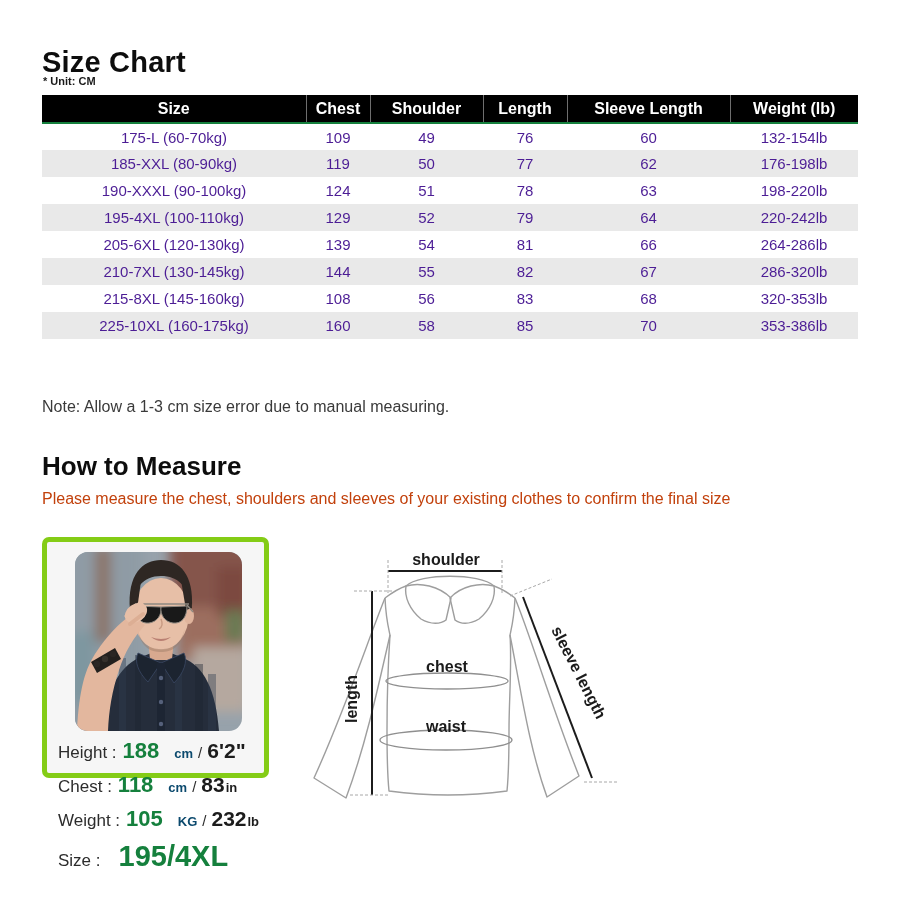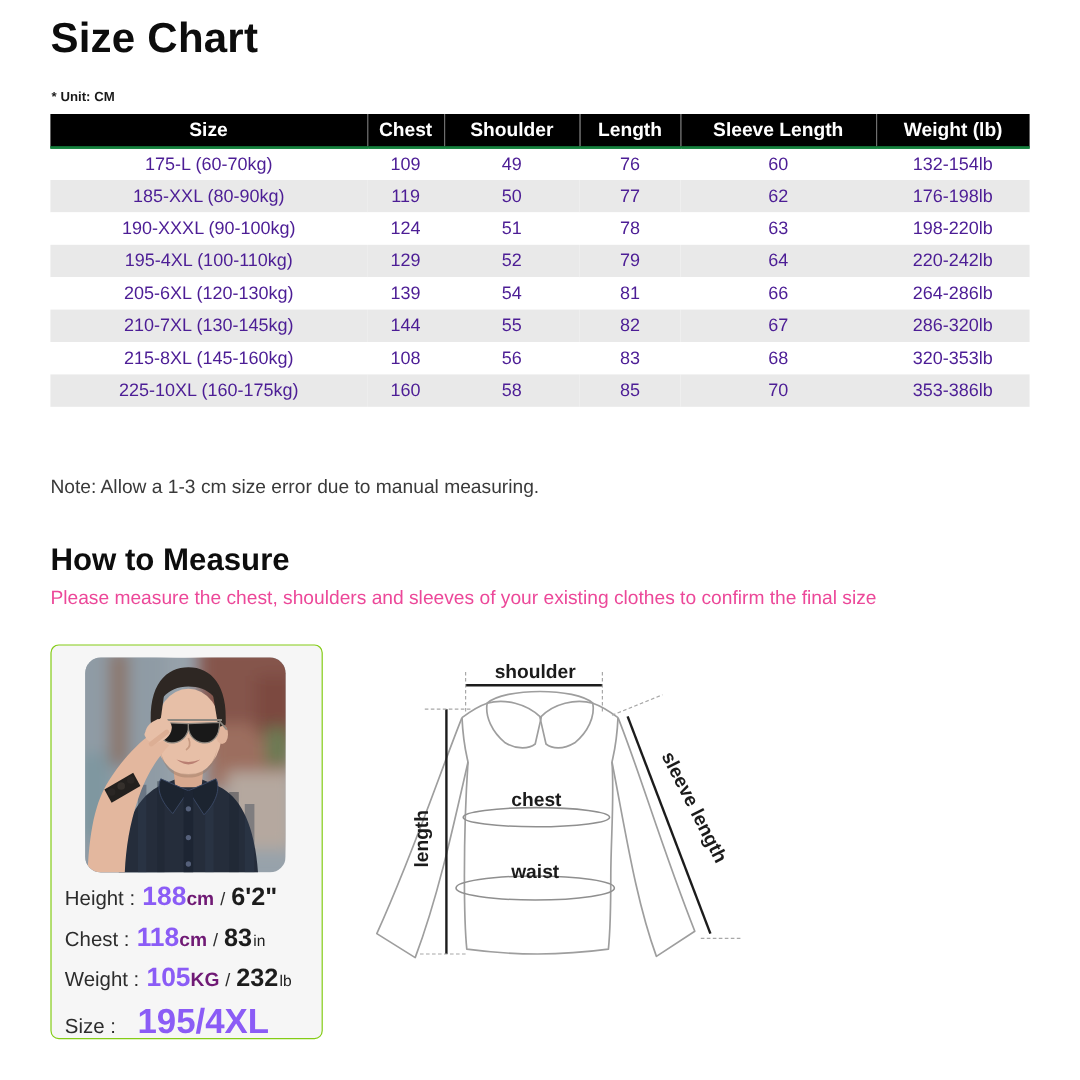--- a/index.html
+++ b/index.html
@@ -1,44 +1,44 @@
 <!DOCTYPE html>
 <html><head>
 <meta charset="utf-8">
 <style>
   * { margin:0; padding:0; box-sizing:border-box; }
   html,body { background:#ffffff; }
   body { font-family:"Liberation Sans", sans-serif; }
   .page { position:relative; width:900px; height:900px; background:#ffffff; overflow:hidden; }
 
-  .title { position:absolute; left:42px; top:12px; font-size:35px; font-weight:700; color:#0d0d0d; letter-spacing:0.2px; }
+  .title { position:absolute; left:42px; top:46px; font-size:29px; font-weight:700; color:#0d0d0d; letter-spacing:0.2px; }
   .unit-note { position:absolute; left:43px; top:75px; font-size:11px; font-weight:700; color:#1a1a1a; }
 
   table.size-table { position:absolute; left:42px; top:95px; width:816px; border-collapse:collapse; table-layout:fixed; }
   table.size-table thead th { background:#000000; color:#ffffff; font-size:16px; font-weight:600; height:28px; text-align:center; vertical-align:middle; border-bottom:2px solid #15803d; }
   table.size-table thead th + th { border-left:1px solid #6e6e6e; }
   table.size-table tbody td { height:27px; font-size:15px; color:#4c1d95; text-align:center; vertical-align:middle; font-weight:400; }
   table.size-table tbody tr:nth-child(even) { background:#e9e9e9; }
   table.size-table tbody tr:nth-child(odd) { background:#ffffff; }
 
   .table-note { position:absolute; left:42px; top:398px; font-size:16px; color:#3a3a3a; }
 
   .h2-title { position:absolute; left:42px; top:451px; font-size:26px; font-weight:700; color:#0d0d0d; }
-  .h2-desc { position:absolute; left:42px; top:490px; font-size:16px; color:#ec4899; }
-
-  .model-card { position:absolute; left:42px; top:537px; width:227px; height:329px; background:#f6f6f6; border:1px solid #84cc16; border-radius:7px; }
+  .h2-desc { position:absolute; left:42px; top:490px; font-size:16px; color:#c2410c; }
+
+  .model-card { position:absolute; left:42px; top:537px; width:227px; height:241px; background:#f6f6f6; border:5px solid #84cc16; border-radius:7px; }
   .model-photo { position:absolute; left:28px; top:10px; width:167px; height:179px; }
   .model-specs { position:absolute; left:11px; top:196px; display:flex; flex-direction:column; gap:8px; }
   .spec-line { display:flex; align-items:baseline; white-space:nowrap; }
   .spec-label { font-size:17px; color:#2c2c2c; margin-right:6px; }
-  .spec-v1 { font-size:22px; font-weight:600; color:#8b5cf6; }
-  .spec-u1 { font-size:16px; font-weight:600; color:#701a75; margin-left:0; }
+  .spec-v1 { font-size:22px; font-weight:600; color:#15803d; }
+  .spec-u1 { font-size:13px; font-weight:600; color:#0c4a6e; margin-left:15px; }
   .spec-sep { font-size:15px; color:#2c2c2c; margin:0 5px; }
   .spec-v2 { font-size:21px; font-weight:700; color:#1c1c1c; }
-  .spec-u2 { font-size:13px; font-weight:400; color:#1c1c1c; margin-left:1px; }
+  .spec-u2 { font-size:13px; font-weight:700; color:#1c1c1c; margin-left:1px; }
   .size-line .spec-v1 { font-size:29px; font-weight:700; margin-left:12px;text-align:right; }
 
   .shirt-diagram { position:absolute; left:300px; top:535px; width:350px; height:290px; }
   .diag-label { font-size:16px; font-weight:700; fill:#1b1b1b; font-family:"Liberation Sans", sans-serif; }
 </style>
 </head>
 <body>
 
 <div class="page">
 

